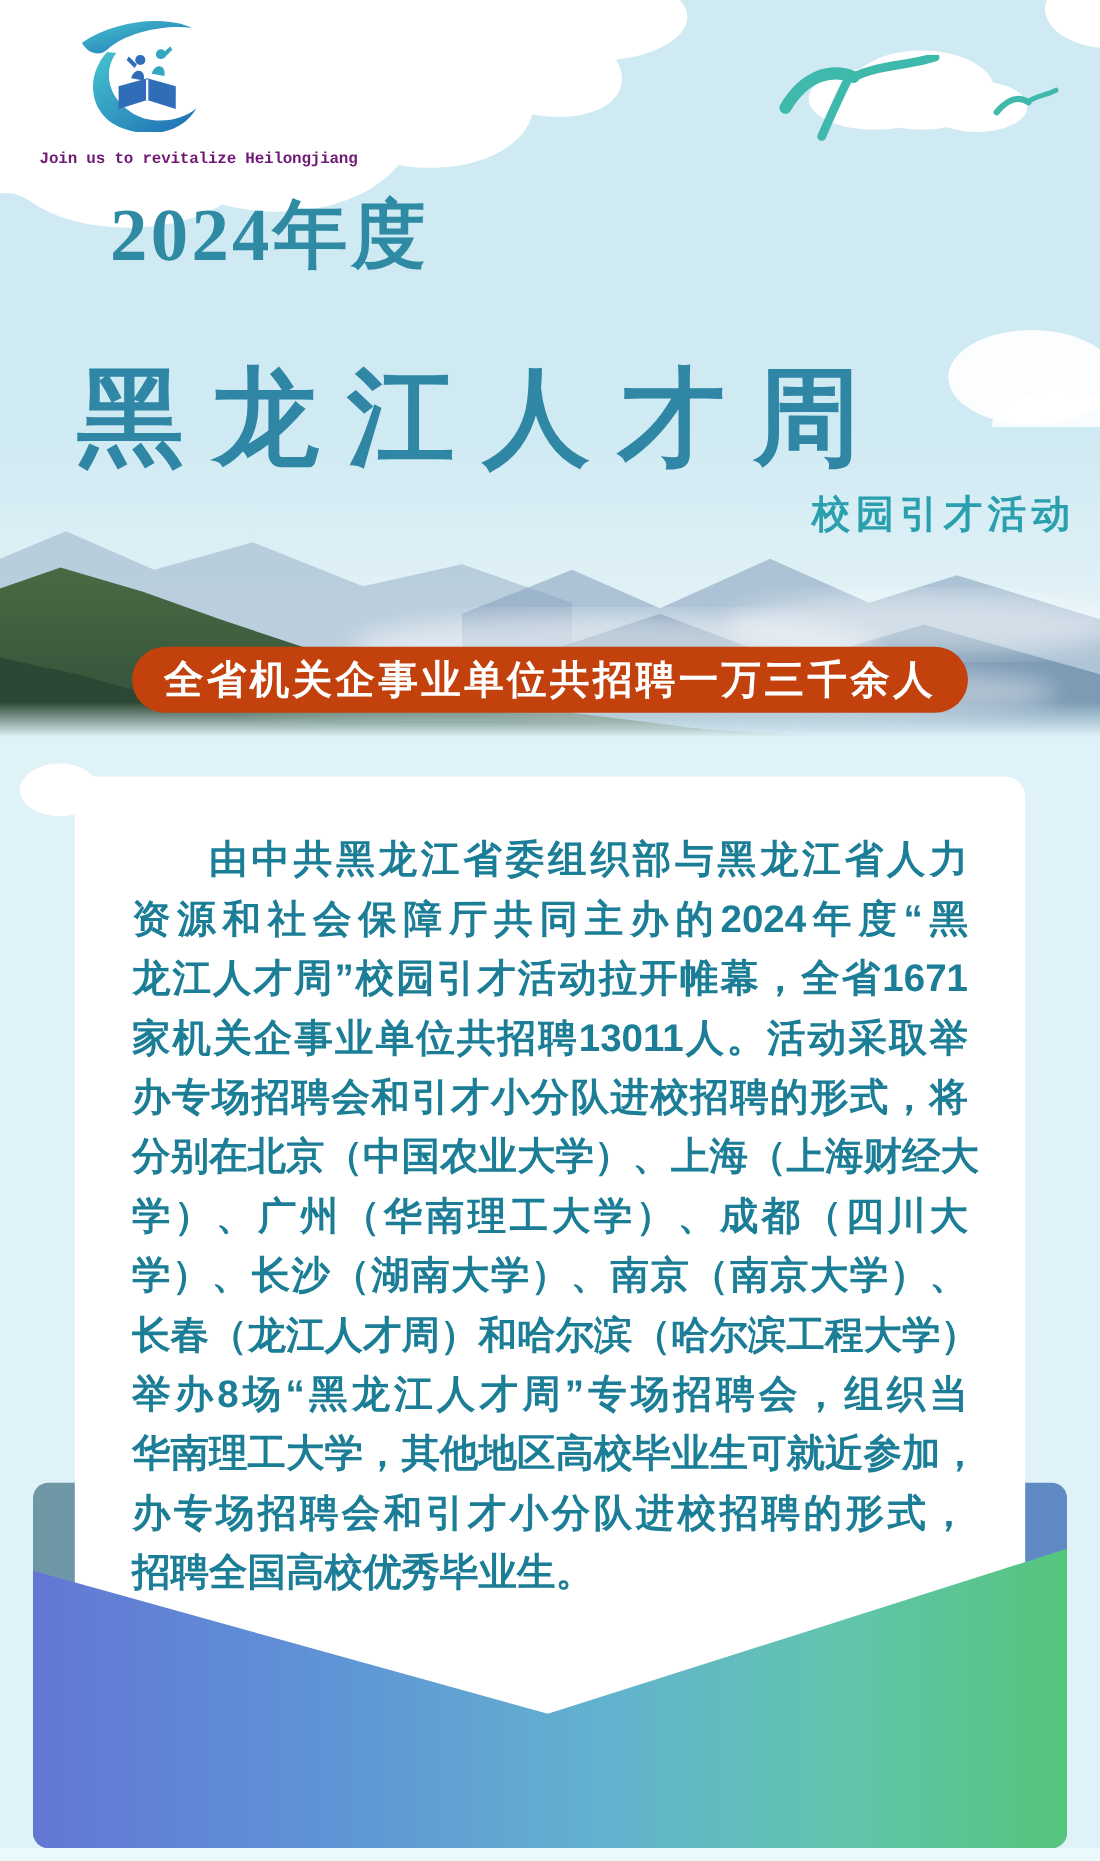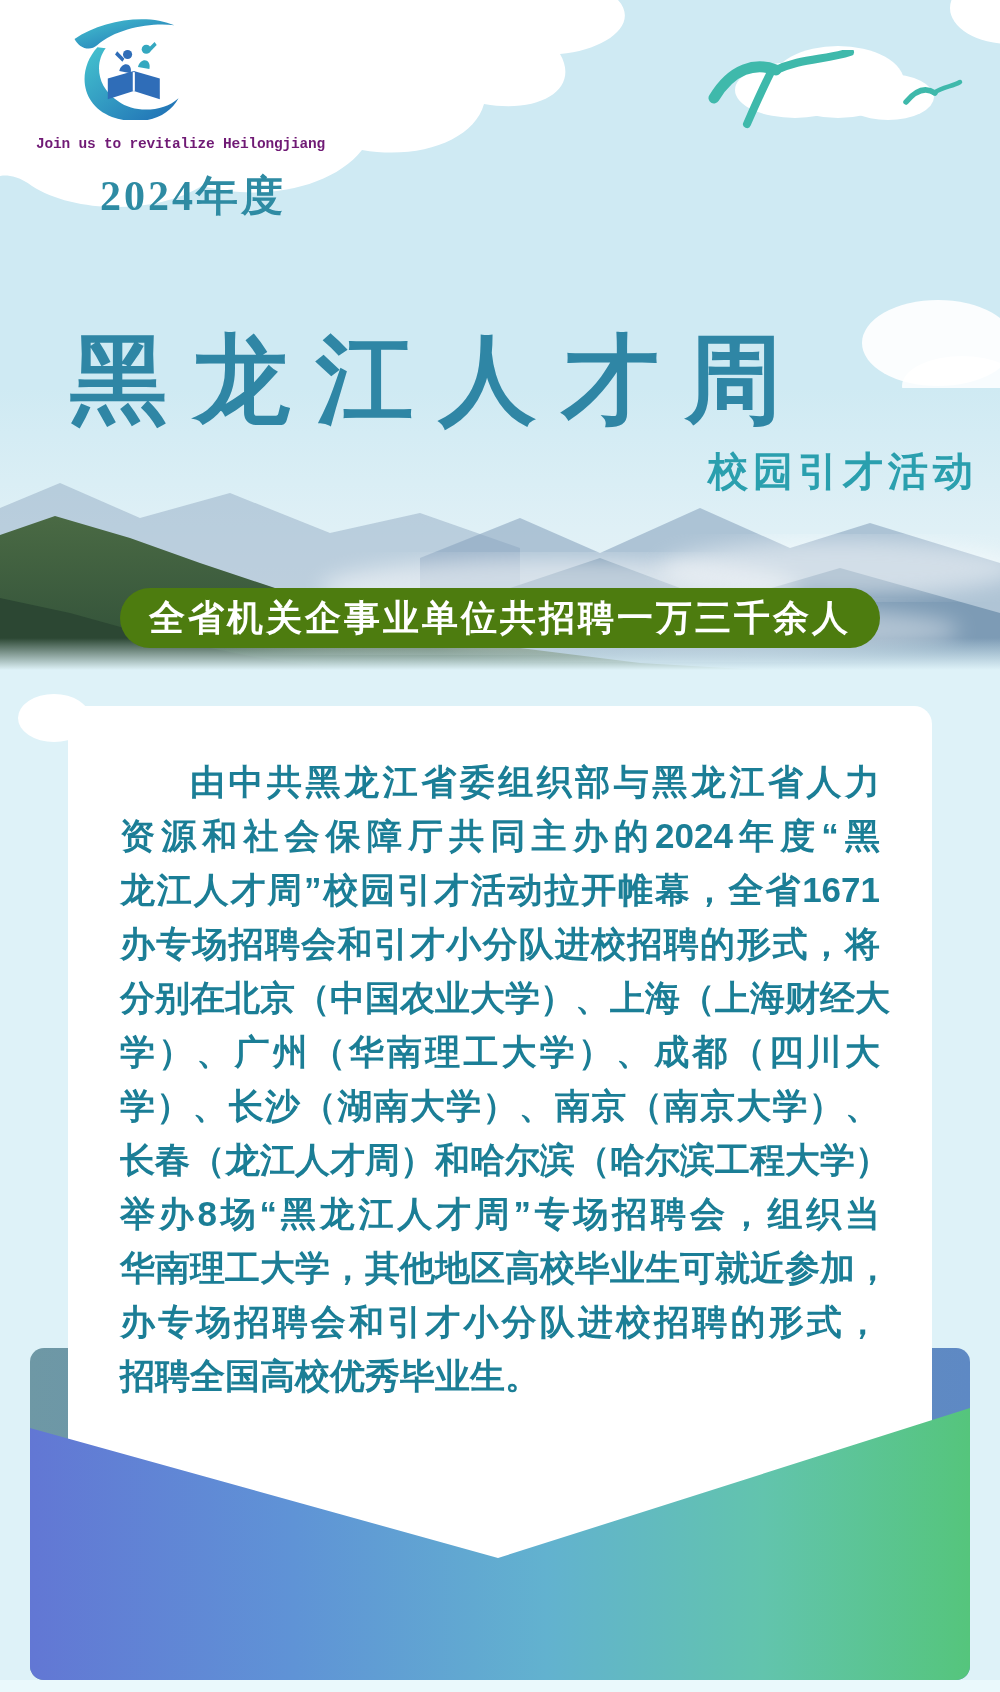--- a/index.html
+++ b/index.html
@@ -12,35 +12,35 @@
   .cloud{z-index:1;}
 
   
   .logo{position:absolute;left:36px;top:16px;width:220px;z-index:3;}
   .logo-caption{margin-top:12px;width:215px;text-align:center;
     font-family:Liberation Mono, monospace;font-weight:bold;font-size:14.5px;
     color:#701a75;white-space:nowrap;letter-spacing:-0.2px;}
 
   
   .year-title{position:absolute;left:100px;top:168px;z-index:3;
-    font-family:"Liberation Serif",serif;font-weight:bold;font-size:42px;
+    font-family:"Liberation Serif",serif;font-weight:bold;font-size:68px;
     color:#2e8ba3;letter-spacing:3px;}
   .main-title{position:absolute;left:0;top:316px;width:852px;z-index:3;
     text-align:center;text-indent:26px;
     font-family:"Liberation Serif",serif;font-weight:bold;font-size:97px;
     color:#2f86a5;letter-spacing:26px;}
   .subtitle{position:absolute;right:22px;top:444px;z-index:3;
-    font-weight:bold;font-size:40px;color:#2a9fae;letter-spacing:5px;}
+    font-weight:bold;font-size:35px;color:#2a9fae;letter-spacing:5px;}
 
   
   .photo{position:absolute;left:0;top:388px;width:1000px;height:282px;z-index:2;}
 
   
   .banner{position:absolute;left:120px;top:588px;width:760px;height:60px;z-index:4;
-    background:#4d7c0f;border-radius:30px;text-align:center;line-height:60px;
+    background:#c2410c;border-radius:30px;text-align:center;line-height:60px;
     color:#ffffff;font-weight:bold;font-size:36px;letter-spacing:3px;}
 
   
   .lower-bg{position:absolute;left:0;top:670px;width:1000px;height:1022px;background:#def2f8;z-index:0;}
   .bottom-strip{position:absolute;left:0;top:1680px;width:1000px;height:12px;background:#eaf9fc;z-index:4;}
 
   .envelope-back{position:absolute;left:30px;top:1348px;width:940px;height:332px;
     border-radius:14px;background:linear-gradient(90deg,#6e98a5 0%,#5e89c4 100%);z-index:1;}
   .content-card{position:absolute;left:68px;top:706px;width:864px;height:868px;
     background:#ffffff;border-radius:18px;z-index:2;}
@@ -156,20 +156,21 @@
   <div class="banner">全省机关企事业单位共招聘一万三千余人</div>
 
   <div class="envelope-back"></div>
 
   <div class="content-card"></div>
 
   <div class="body-text">
     <div class="bline first">由中共黑龙江省委组织部与黑龙江省人力</div>
     <div class="bline">资源和社会保障厅共同主办的2024年度“黑</div>
     <div class="bline">龙江人才周”校园引才活动拉开帷幕，全省1671</div>
+    <div class="bline">家机关企事业单位共招聘13011人。活动采取举</div>
     <div class="bline">办专场招聘会和引才小分队进校招聘的形式，将</div>
     <div class="bline">分别在北京（中国农业大学）、上海（上海财经大</div>
     <div class="bline">学）、广州（华南理工大学）、成都（四川大</div>
     <div class="bline">学）、长沙（湖南大学）、南京（南京大学）、</div>
     <div class="bline">长春（龙江人才周）和哈尔滨（哈尔滨工程大学）</div>
     <div class="bline">举办8场“黑龙江人才周”专场招聘会，组织当</div>
     <div class="bline">华南理工大学，其他地区高校毕业生可就近参加，</div>
     <div class="bline">办专场招聘会和引才小分队进校招聘的形式，</div>
     <div class="bline last">招聘全国高校优秀毕业生。</div>
   </div>

